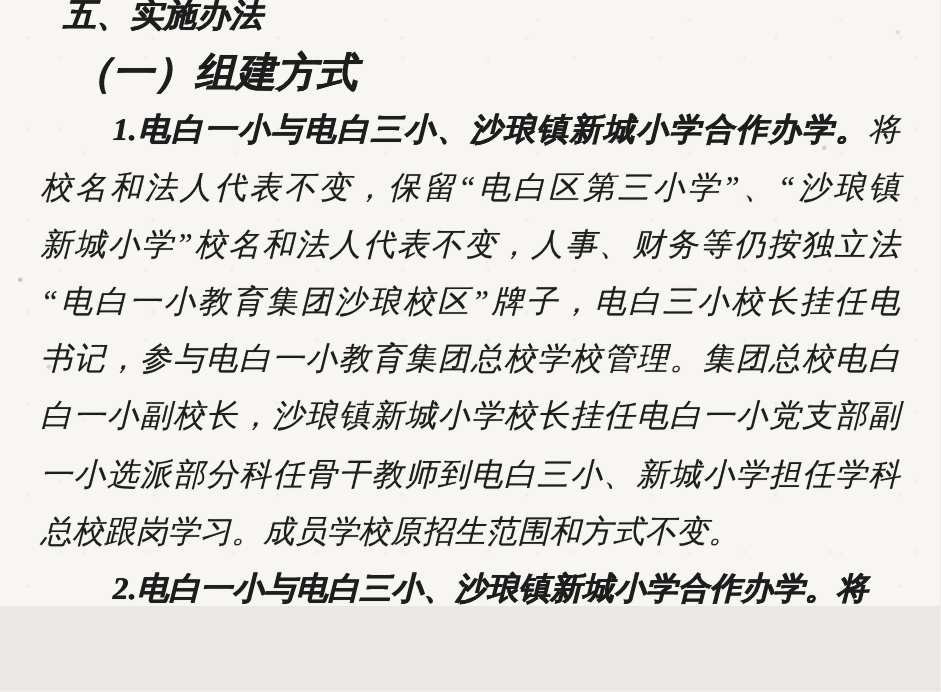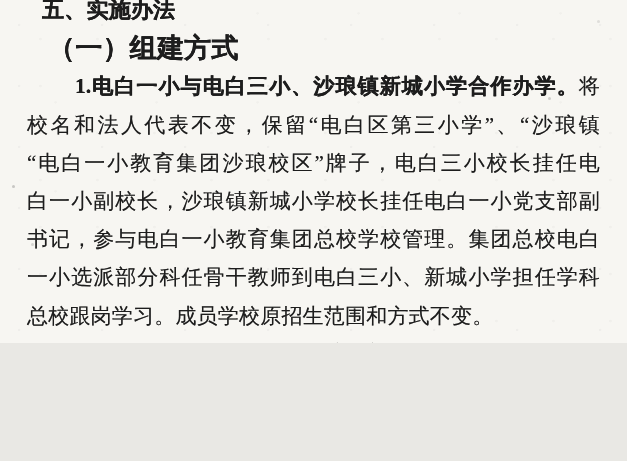--- a/index.html
+++ b/index.html
@@ -3,30 +3,31 @@
 <meta charset="utf-8">
 <style>
   html, body {
     margin: 0;
     padding: 0;
     background: #e9e8e4;
   }
   .page {
     position: relative;
     width: 627px;
-    height: 343px;
+    height: 404px;
     overflow: hidden;
     background-color: #f7f6f2;
     background-image:
       radial-gradient(circle at 23% 41%, rgba(70,70,70,0.045) 0 1px, transparent 1.6px),
       radial-gradient(circle at 71% 83%, rgba(70,70,70,0.035) 0 1px, transparent 1.6px),
       radial-gradient(circle at 55% 15%, rgba(70,70,70,0.03) 0 1px, transparent 1.5px);
     background-size: 83px 61px, 57px 47px, 101px 89px;
     font-family: "Liberation Serif", "DejaVu Serif", serif;
     color: #1d1d1d;
+    font-style: italic;
   }
   .content {
     position: absolute;
     left: 27px;
     top: 0;
     width: 573px;
     margin-top: -9px;
     font-size: 21px;
     line-height: 38.2px;
     letter-spacing: 0.2px;
@@ -55,23 +56,24 @@
 </style>
 </head>
 <body>
 
 <div class="page">
   <div class="content" id="lines-container">
       <div class="line h1"><span class="b">五、实施办法</span></div>
       <div class="line h2"><span class="b">（一）组建方式</span></div>
       <div class="line indent fill"><span class="b">1.电白一小与电白三小、沙琅镇新城小学合作办学。</span><span>将</span></div>
       <div class="line fill"><span>校名和法人代表不变，保留“电白区第三小学”、“沙琅镇</span></div>
+      <div class="line fill"><span>新城小学”校名和法人代表不变，人事、财务等仍按独立法</span></div>
       <div class="line fill"><span>“电白一小教育集团沙琅校区”牌子，电白三小校长挂任电</span></div>
+      <div class="line fill"><span>书记，参与电白一小教育集团总校学校管理。集团总校电白</span></div>
       <div class="line fill"><span>白一小副校长，沙琅镇新城小学校长挂任电白一小党支部副</span></div>
-      <div class="line fill"><span>书记，参与电白一小教育集团总校学校管理。集团总校电白</span></div>
       <div class="line fill"><span>一小选派部分科任骨干教师到电白三小、新城小学担任学科</span></div>
       <div class="line"><span>总校跟岗学习。成员学校原招生范围和方式不变。</span></div>
       <div class="line indent"><span class="b">2.电白一小与电白三小、沙琅镇新城小学合作办学。将</span></div>
     </div>
   <div id="specks">
       <div class="speck" style="left: 12px; top: 185px; opacity: 0.3;"></div>
       <div class="speck" style="left: 31px; top: 243px; opacity: 0.22;"></div>
       <div class="speck" style="left: 548px; top: 97px; opacity: 0.25;"></div>
       <div class="speck" style="left: 430px; top: 447px; opacity: 0.2;"></div>
       <div class="speck" style="left: 597px; top: 20px; opacity: 0.15;"></div>

